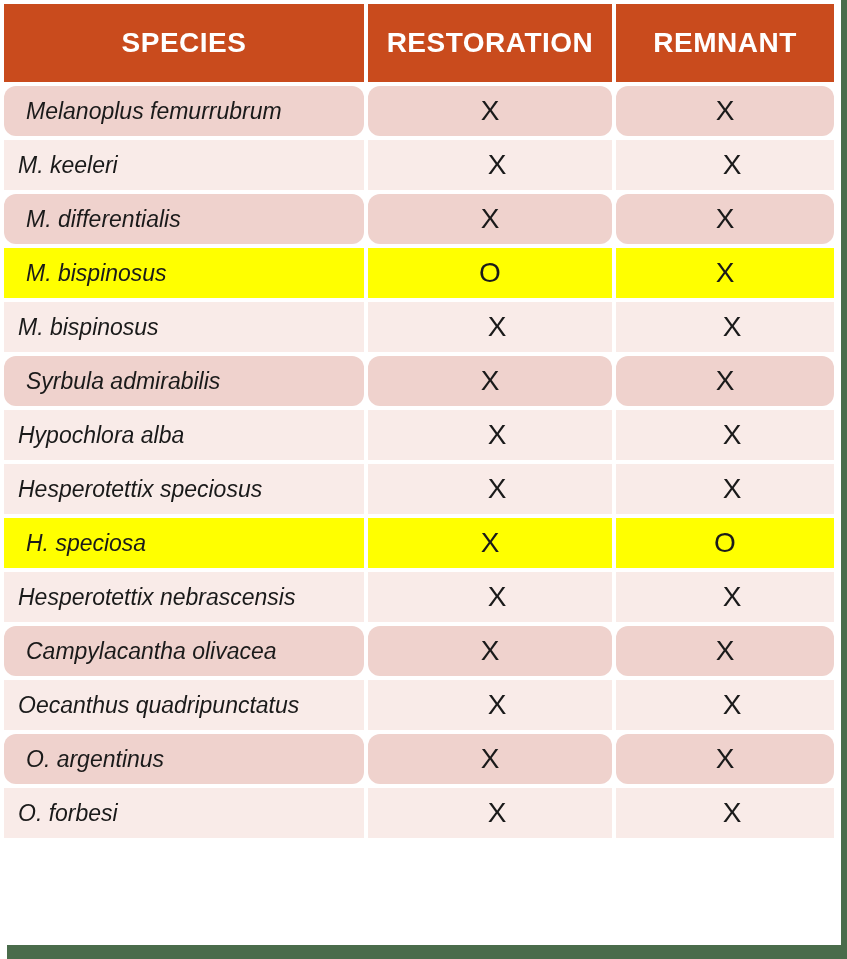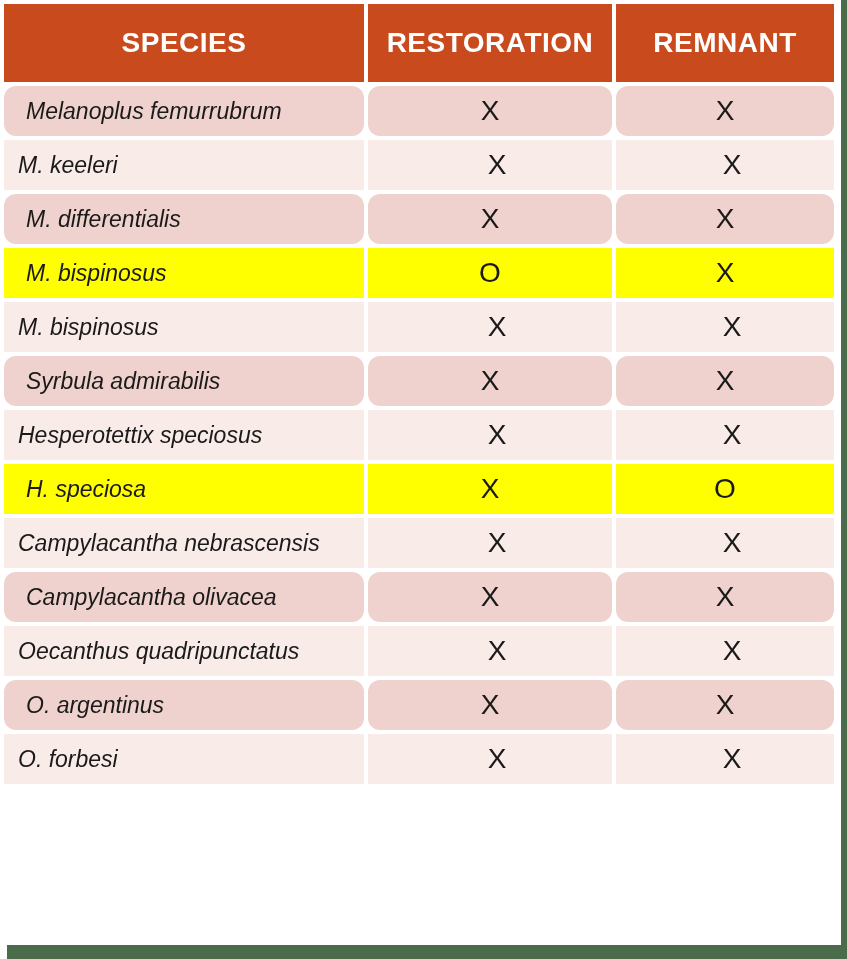--- a/index.html
+++ b/index.html
@@ -111,31 +111,36 @@
     <td class="species-cell">M. bispinosus</td>
     <td class="mark-cell">X</td>
     <td class="mark-cell">X</td>
   </tr>
       <tr class="row-dark">
     <td class="species-cell">Syrbula admirabilis</td>
     <td class="mark-cell">X</td>
     <td class="mark-cell">X</td>
   </tr>
       <tr class="row-light">
+    <td class="species-cell">Hypochlora alba</td>
+    <td class="mark-cell">X</td>
+    <td class="mark-cell">X</td>
+  </tr>
+      <tr class="row-light">
     <td class="species-cell">Hesperotettix speciosus</td>
     <td class="mark-cell">X</td>
     <td class="mark-cell">X</td>
   </tr>
       <tr class="row-highlight">
     <td class="species-cell">H. speciosa</td>
     <td class="mark-cell">X</td>
     <td class="mark-cell">O</td>
   </tr>
       <tr class="row-light">
-    <td class="species-cell">Campylacantha nebrascensis</td>
+    <td class="species-cell">Hesperotettix nebrascensis</td>
     <td class="mark-cell">X</td>
     <td class="mark-cell">X</td>
   </tr>
       <tr class="row-dark">
     <td class="species-cell">Campylacantha olivacea</td>
     <td class="mark-cell">X</td>
     <td class="mark-cell">X</td>
   </tr>
       <tr class="row-light">
     <td class="species-cell">Oecanthus quadripunctatus</td>

